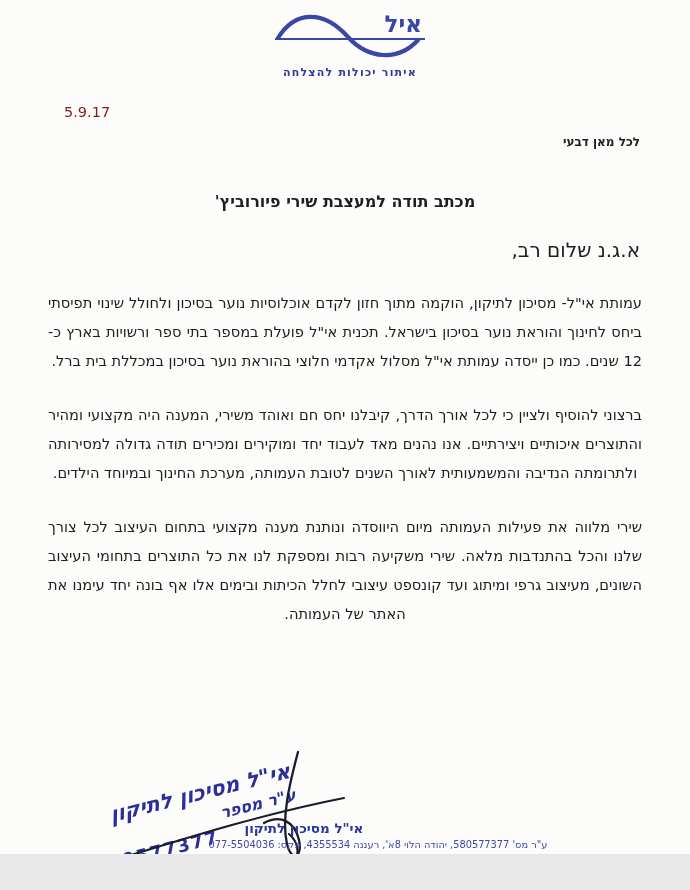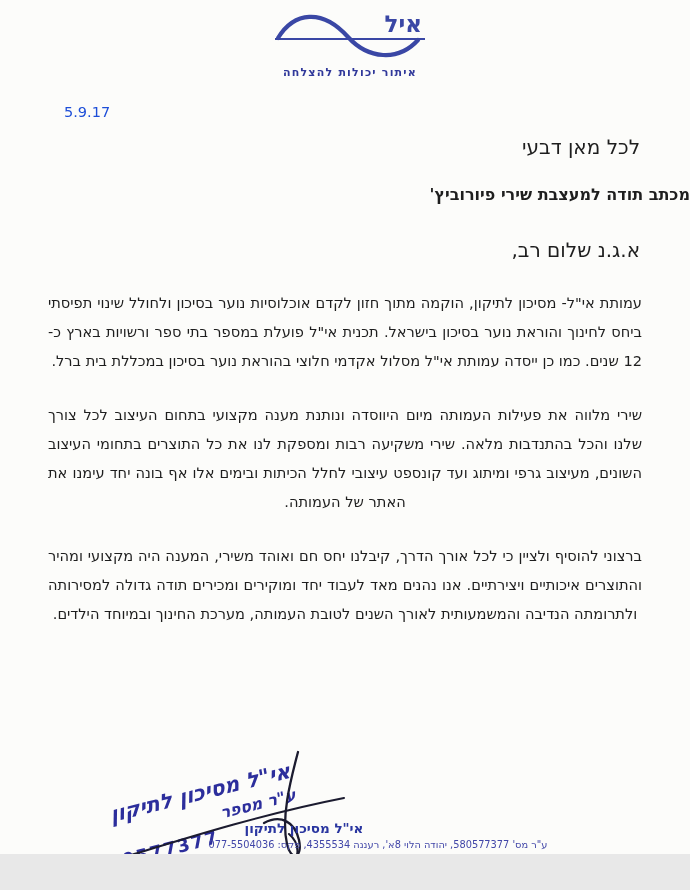--- a/index.html
+++ b/index.html
@@ -11,23 +11,23 @@
 
   
   .logo-block { position:absolute; top:6px; left:265px; width:170px; text-align:center; }
   .logo-wave { display:block; margin:0 auto; }
   .logo-tagline {
     margin-top:4px; font-size:11px; font-weight:bold;
     color:#30389a; letter-spacing:1.2px; direction:rtl; white-space:nowrap;
   }
 
   
-  .date { position:absolute; top:104px; left:64px; font-size:14.5px; color:#1d4ed8; }
-  .recipient { position:absolute; top:135px; right:50px; font-size:20px; font-weight:normal; direction:rtl; }
-  .title { position:absolute; top:185px; left:0; right:0; 
+  .date { position:absolute; top:104px; left:64px; font-size:14.5px; color:#7f1d1d; }
+  .recipient { position:absolute; top:135px; right:50px; font-size:12px; font-weight:bold; direction:rtl; }
+  .title { position:absolute; top:192px; left:0; right:0; text-align:center;
            font-size:16px; font-weight:bold; direction:rtl; }
   .salutation { position:absolute; top:238px; right:50px; font-size:20px; direction:rtl; }
 
   
   .body-text {
     position:absolute; top:288px; left:48px; right:48px;
     direction:rtl; font-size:14.6px; line-height:29px; text-align:justify;
   }
   .body-text p { margin:0 0 25px 0; }
   .body-text p.last-right  { text-align-last:right; }
@@ -74,22 +74,22 @@
     <div class="logo-tagline">איתור יכולות להצלחה</div>
   </div>
 
   <div class="date">5.9.17</div>
   <div class="recipient">לכל מאן דבעי</div>
   <div class="title">מכתב תודה למעצבת שירי פיורוביץ'</div>
   <div class="salutation">א.ג.נ שלום רב,</div>
 
   <div class="body-text">
     <p class="last-right">עמותת אי"ל- מסיכון לתיקון, הוקמה מתוך חזון לקדם אוכלוסיות נוער בסיכון ולחולל שינוי תפיסתי ביחס לחינוך והוראת נוער בסיכון בישראל. תכנית אי"ל פועלת במספר בתי ספר ורשויות בארץ כ- 12 שנים. כמו כן ייסדה עמותת אי"ל מסלול אקדמי חלוצי בהוראת נוער בסיכון במכללת בית ברל.</p>
+    <p class="last-center">ברצוני להוסיף ולציין כי לכל אורך הדרך, קיבלנו יחס חם ואוהד משירי, המענה היה מקצועי ומהיר והתוצרים איכותיים ויצירתיים. אנו נהנים מאד לעבוד יחד ומוקירים ומכירים תודה גדולה למסירותה ולתרומתה הנדיבה והמשמעותית לאורך השנים לטובת העמותה, מערכת החינוך ובמיוחד הילדים.</p>
     <p class="last-center">שירי מלווה את פעילות העמותה מיום היווסדה ונותנת מענה מקצועי בתחום העיצוב לכל צורך שלנו והכל בהתנדבות מלאה. שירי משקיעה רבות ומספקת לנו את כל התוצרים בתחומי העיצוב השונים, מעיצוב גרפי ומיתוג ועד קונספט עיצובי לחלל הכיתות ובימים אלו אף בונה יחד עימנו את האתר של העמותה.</p>
-    <p class="last-center">ברצוני להוסיף ולציין כי לכל אורך הדרך, קיבלנו יחס חם ואוהד משירי, המענה היה מקצועי ומהיר והתוצרים איכותיים ויצירתיים. אנו נהנים מאד לעבוד יחד ומוקירים ומכירים תודה גדולה למסירותה ולתרומתה הנדיבה והמשמעותית לאורך השנים לטובת העמותה, מערכת החינוך ובמיוחד הילדים.</p>
   </div>
 
 
   <div class="stamp">
     <div class="stamp-org">אי"ל מסיכון לתיקון</div>
     <div class="stamp-label">ע"ר מספר</div>
     <div class="stamp-number">580577377</div>
   </div>
 
   <svg class="scribble" width="280" height="140" viewBox="0 0 280 140">

